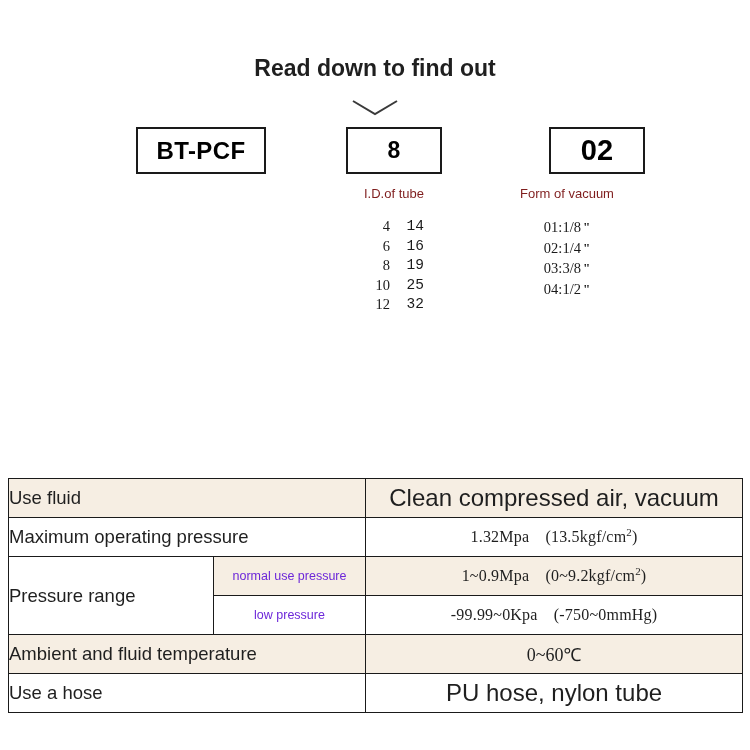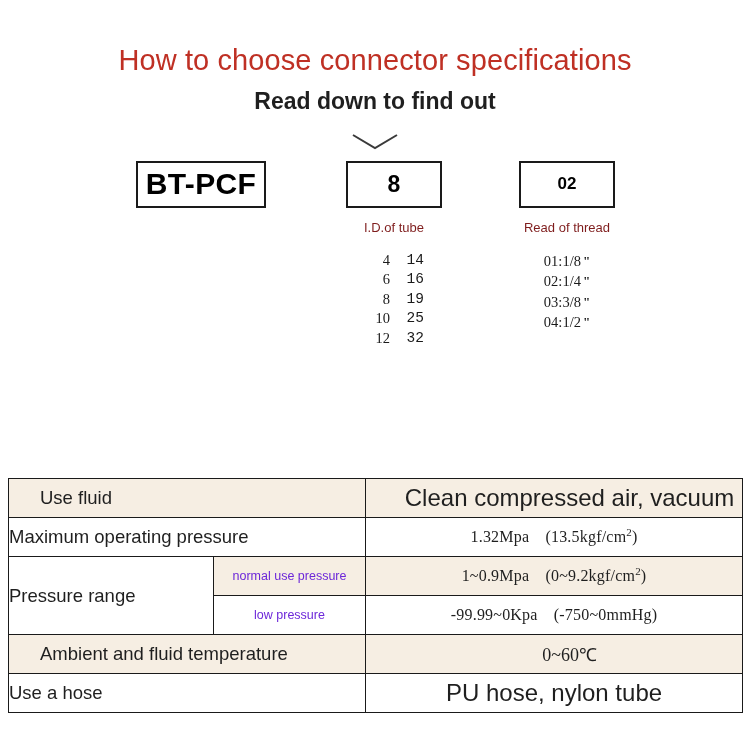--- a/index.html
+++ b/index.html
@@ -61,36 +61,36 @@
     align-items: center;
     justify-content: center;
     font-weight: bold;
     color: #000000;
   }
   .box-series {
     left: 136px;
     top: 4px;
     width: 130px;
     height: 47px;
-    font-size: 30px;
+    font-size: 24px;
     letter-spacing: 0.4px;
   }
   .box-tube {
     left: 346px;
     top: 4px;
     width: 96px;
     height: 47px;
     font-size: 23px;
   }
   .box-thread {
-    left: 519px;
+    left: 549px;
     top: 4px;
     width: 96px;
     height: 47px;
-    font-size: 17px;
+    font-size: 29px;
   }
 
   .col-caption {
     position: absolute;
     font-size: 13px;
     color: #7f1d1d;
     text-align: center;
     white-space: nowrap;
   }
   .cap-tube {
@@ -158,21 +158,20 @@
   }
   .spec-table td {
     border: 1px solid #1a1a1a;
     padding: 0;
     height: 38px;
     vertical-align: middle;
     background: #ffffff;
   }
   .spec-table tr.beige > td {
     background: #f6eee3;
-    padding-left: 31px;
   }
   td.beige-cell {
     background: #f6eee3 !important;
   }
   .label-cell {
     padding-left: 28px;
     font-size: 18.5px;
     text-align: left;
   }
   .sub-label-cell {
@@ -196,21 +195,20 @@
   }
   .temp-val {
     font-size: 18px;
     font-family: Liberation Serif, serif;
   }
 </style>
 </head>
 <body>
 
 <div class="header">
-  <h1 class="title">How to choose connector specifications</h1>
   <p class="subtitle">Read down to find out</p>
 </div>
 
 <div class="chevron-wrap">
   <svg width="52" height="22" viewBox="0 0 52 22">
     <polyline points="4,4 26,17 48,4" fill="none" stroke="#3a3a3a" stroke-width="2"></polyline>
   </svg>
 </div>
 
 <div class="code-area">
@@ -221,21 +219,21 @@
 
   <div class="code-box box-tube">
     <span>8</span>
   </div>
 
   <div class="code-box box-thread">
     <span>02</span>
   </div>
 
   <div class="col-caption cap-tube">I.D.of tube</div>
-  <div class="col-caption cap-thread">Read of thread</div>
+  <div class="col-caption cap-thread">Form of vacuum</div>
 
   <div class="opt-list list-tube">
     <div class="tube-row">
       <span class="c1">4</span>
       <span class="c2">14</span>
     </div>
     <div class="tube-row">
       <span class="c1">6</span>
       <span class="c2">16</span>
     </div>

